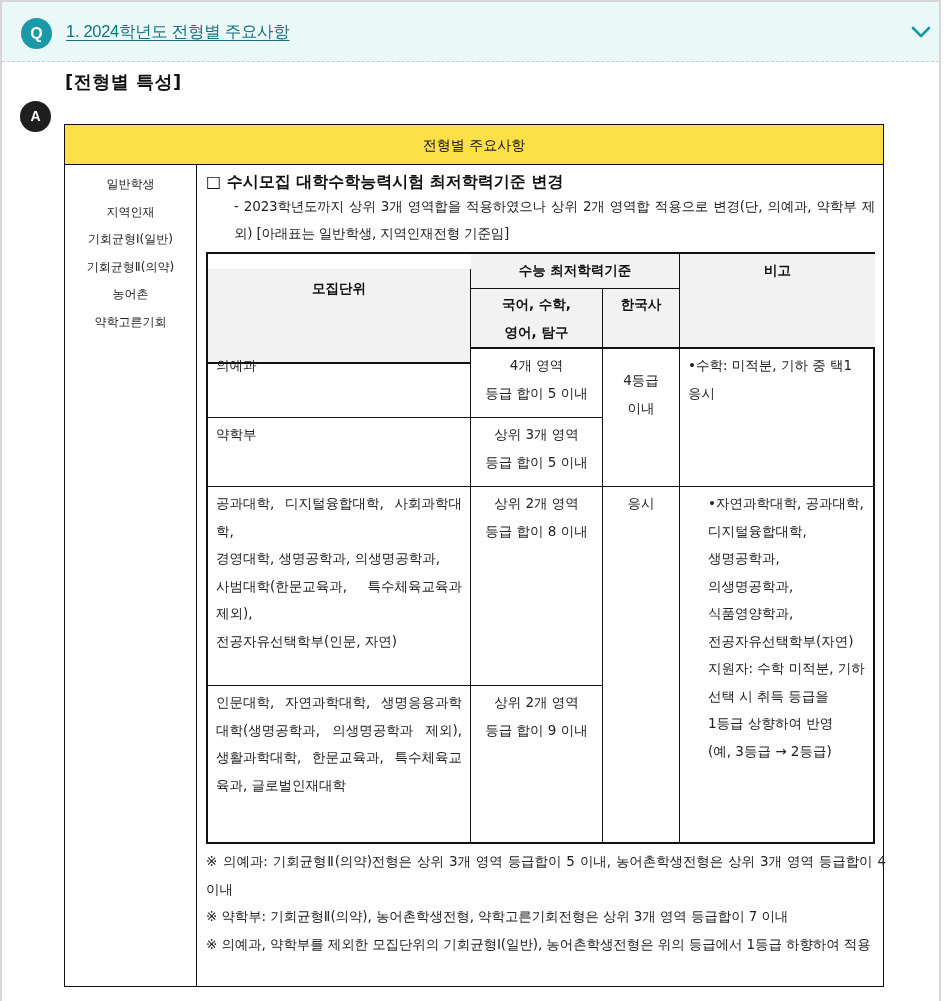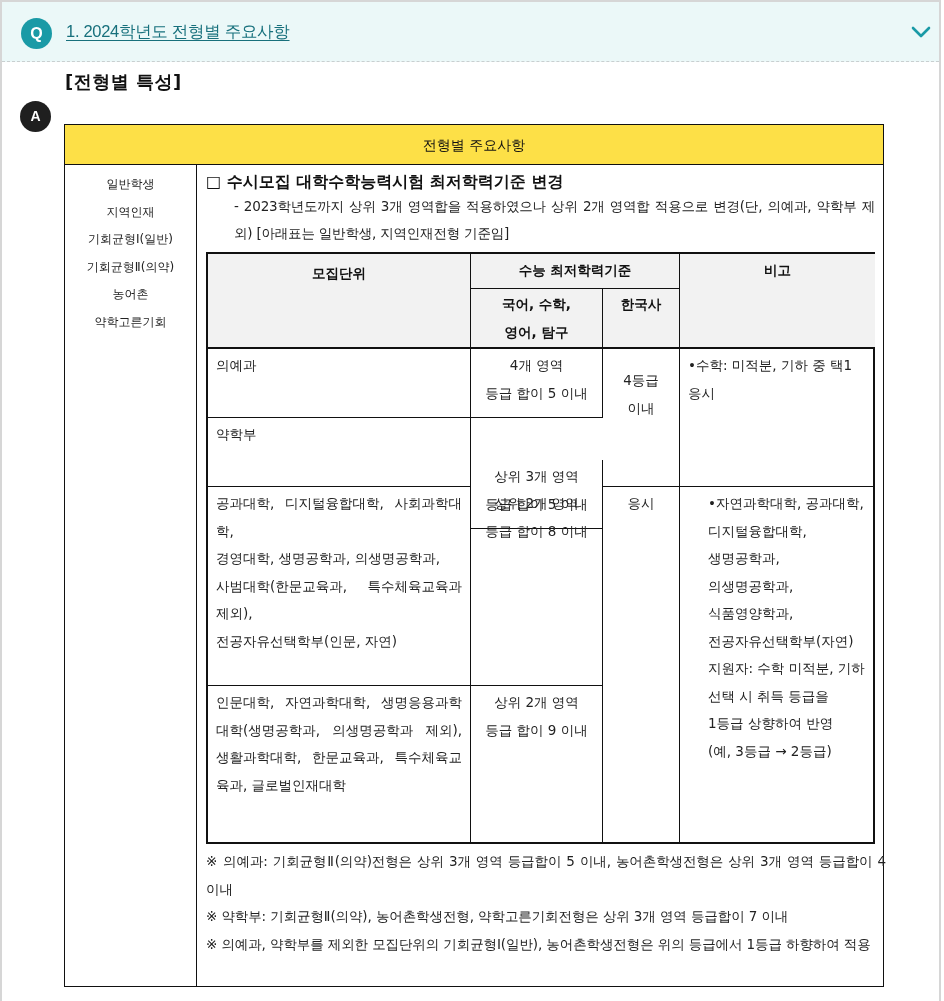--- a/index.html
+++ b/index.html
@@ -58,37 +58,37 @@
     <div>약학고른기회</div>
   </div>
 
   <div class="right-col">
     <div class="bold-line">□ 수시모집 대학수학능력시험 최저학력기준 변경</div>
     <div class="desc">- 2023학년도까지 상위 3개 영역합을 적용하였으나 상위 2개 영역합 적용으로 변경(단, 의예과, 약학부 제외) [아래표는 일반학생, 지역인재전형 기준임]</div>
   </div>
 
   <div class="inner">
 
-    <div class="cell hcell thick-b" style="left:0;top:0;width:263px;height:95px;padding-top:6px;">모집단위</div>
+    <div class="cell hcell thick-b" style="left:0;top:15px;width:263px;height:95px;padding-top:6px;">모집단위</div>
     <div class="cell hcell" style="left:263px;top:0;width:209px;height:35px;padding-top:3px;">수능 최저학력기준</div>
     <div class="cell hcell thick-b" style="left:263px;top:35px;width:132px;height:60px;padding-top:2px;">
       <div>국어, 수학,</div>
       <div>영어, 탐구</div>
     </div>
     <div class="cell hcell thick-b" style="left:395px;top:35px;width:77px;height:60px;padding-top:2px;">한국사</div>
     <div class="cell hcell thick-b" style="left:472px;top:0;width:195px;height:95px;padding-top:3px;border-right:none;">비고</div>
 
     <div class="cell padl" style="left:0;top:95px;width:263px;height:69px;padding-top:3px;">의예과</div>
     <div class="cell center" style="left:263px;top:95px;width:132px;height:69px;padding-top:3px;">
       <div>4개 영역</div>
       <div>등급 합이 5 이내</div>
     </div>
 
     <div class="cell padl" style="left:0;top:164px;width:263px;height:69px;padding-top:3px;">약학부</div>
-    <div class="cell center" style="left:263px;top:164px;width:132px;height:69px;padding-top:3px;margin-top:42px;">
+    <div class="cell center" style="left:263px;top:164px;width:132px;height:69px;padding-top:3px;">
       <div>상위 3개 영역</div>
       <div>등급 합이 5 이내</div>
     </div>
 
     <div class="cell center" style="left:395px;top:95px;width:77px;height:138px;padding-top:18px;">
       <div>4등급</div>
       <div>이내</div>
     </div>
     <div class="cell" style="left:472px;top:95px;width:195px;height:138px;padding:3px 6px 0 8px;border-right:none;">
       <div>•수학: 미적분, 기하 중 택1</div>

